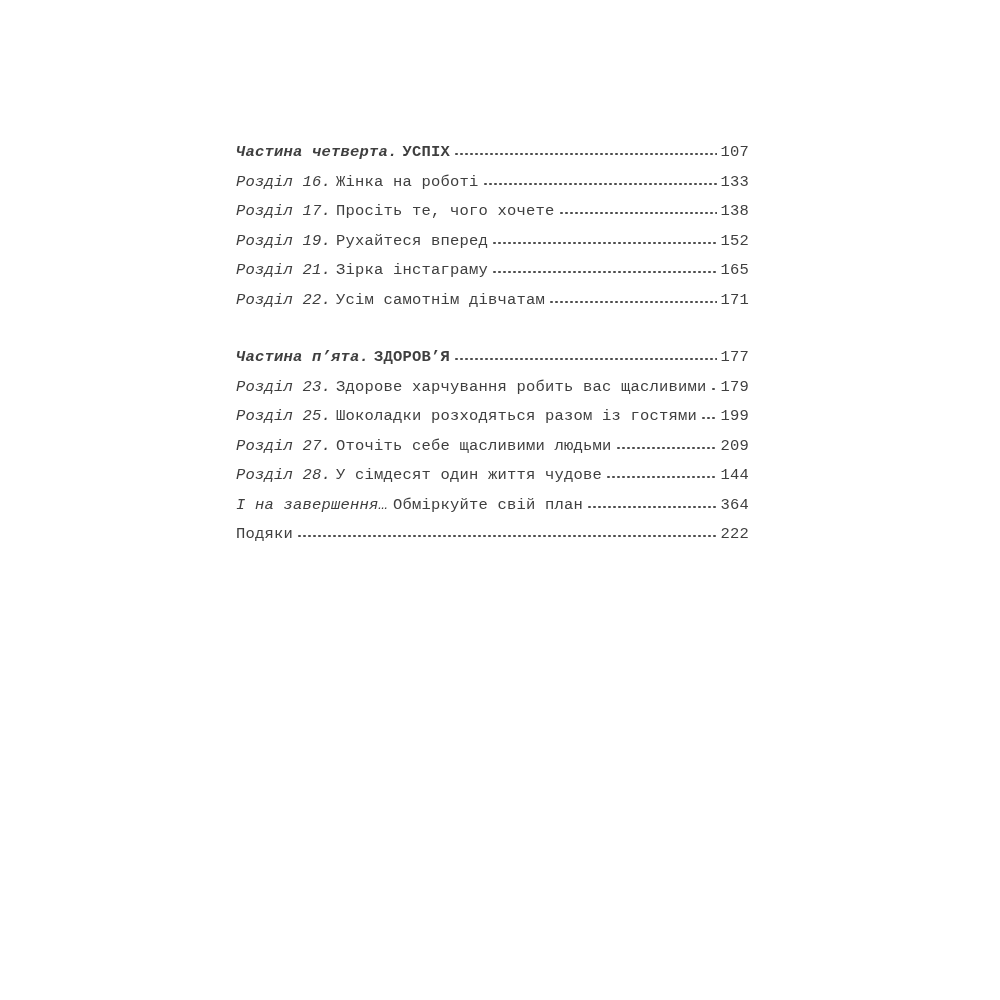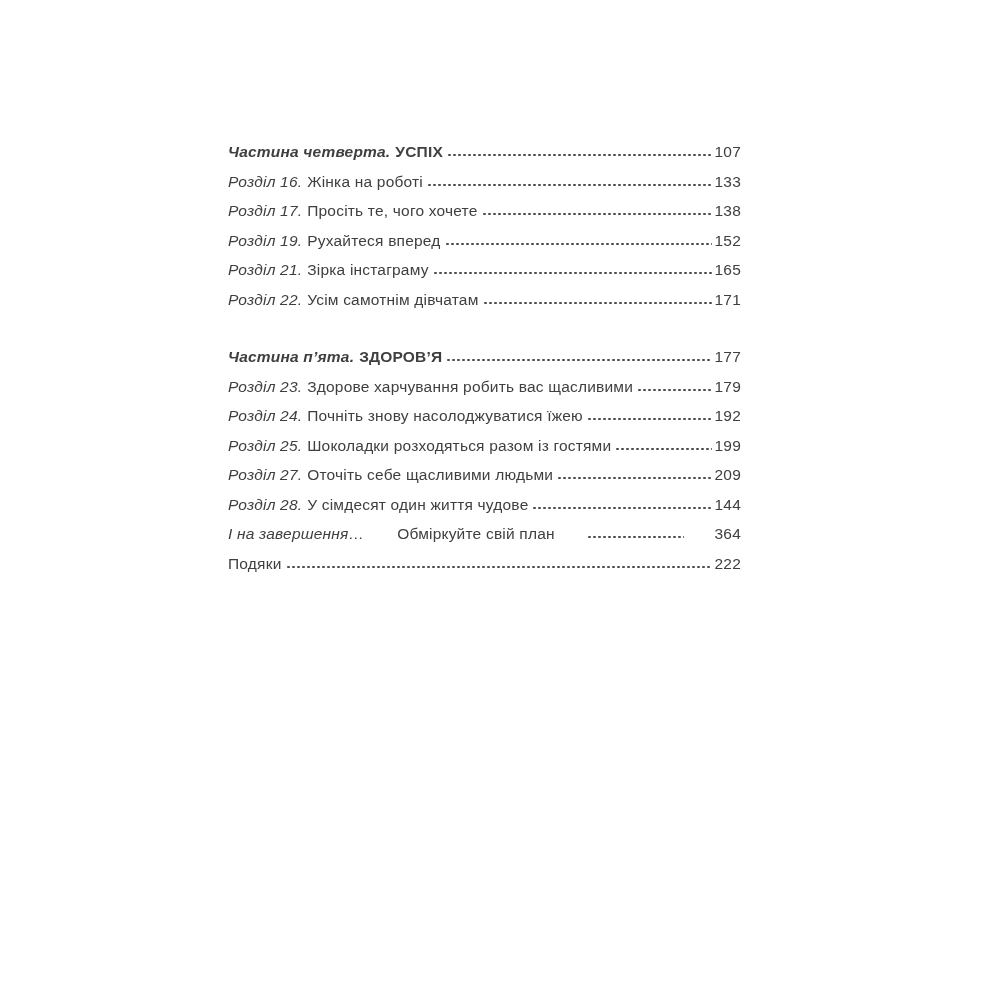--- a/index.html
+++ b/index.html
@@ -11,23 +11,24 @@
     position: relative;
     width: 1000px;
     height: 1000px;
     background: #ffffff;
     overflow: hidden;
     font-family: "Liberation Sans", "DejaVu Sans", sans-serif;
     color: #3f3f3f;
   }
   .toc {
     position: absolute;
-    left: 228px;
+    left: 236px;
     top: 144px;
     width: 513px;
+    font-family: Liberation Mono, monospace;
   }
   .toc-row {
     display: flex;
     align-items: baseline;
     font-size: 15.5px;
     line-height: 16.5px;
     margin-bottom: 13px;
     letter-spacing: 0.2px;
     white-space: nowrap;
   }
@@ -41,21 +42,21 @@
   }
   .toc-row.part .prefix {
     font-weight: bold;
     font-style: italic;
   }
   .toc-row.part .title {
     font-weight: bold;
     font-style: normal;
   }
   .toc-row.gap-large { margin-top: 41px; }
-  .toc-row.gap-medium { margin-top: 11px; gap: 28px; }
+  .toc-row.gap-medium { margin-top: 11px; }
   .leader {
     flex: 1 1 auto;
     align-self: baseline;
     height: 4px;
     margin: 0 3px 0 4px;
     background-image: radial-gradient(circle, #4c4c4c 1.05px, rgba(0,0,0,0) 1.35px);
     background-size: 5px 4px;
     background-position: left bottom;
     background-repeat: repeat-x;
   }
@@ -121,26 +122,20 @@
       <span class="pagenum">177</span>
     </div>
 
     <div class="toc-row">
       <span class="prefix">Розділ 23.</span>
       <span class="title">Здорове харчування робить вас щасливими</span>
       <span class="leader"></span>
       <span class="pagenum">179</span>
     </div>
 
-    <div class="toc-row">
-      <span class="prefix">Розділ 24.</span>
-      <span class="title">Почніть знову насолоджуватися їжею</span>
-      <span class="leader"></span>
-      <span class="pagenum">192</span>
-    </div>
 
     <div class="toc-row">
       <span class="prefix">Розділ 25.</span>
       <span class="title">Шоколадки розходяться разом із гостями</span>
       <span class="leader"></span>
       <span class="pagenum">199</span>
     </div>
 
 
     <div class="toc-row">

